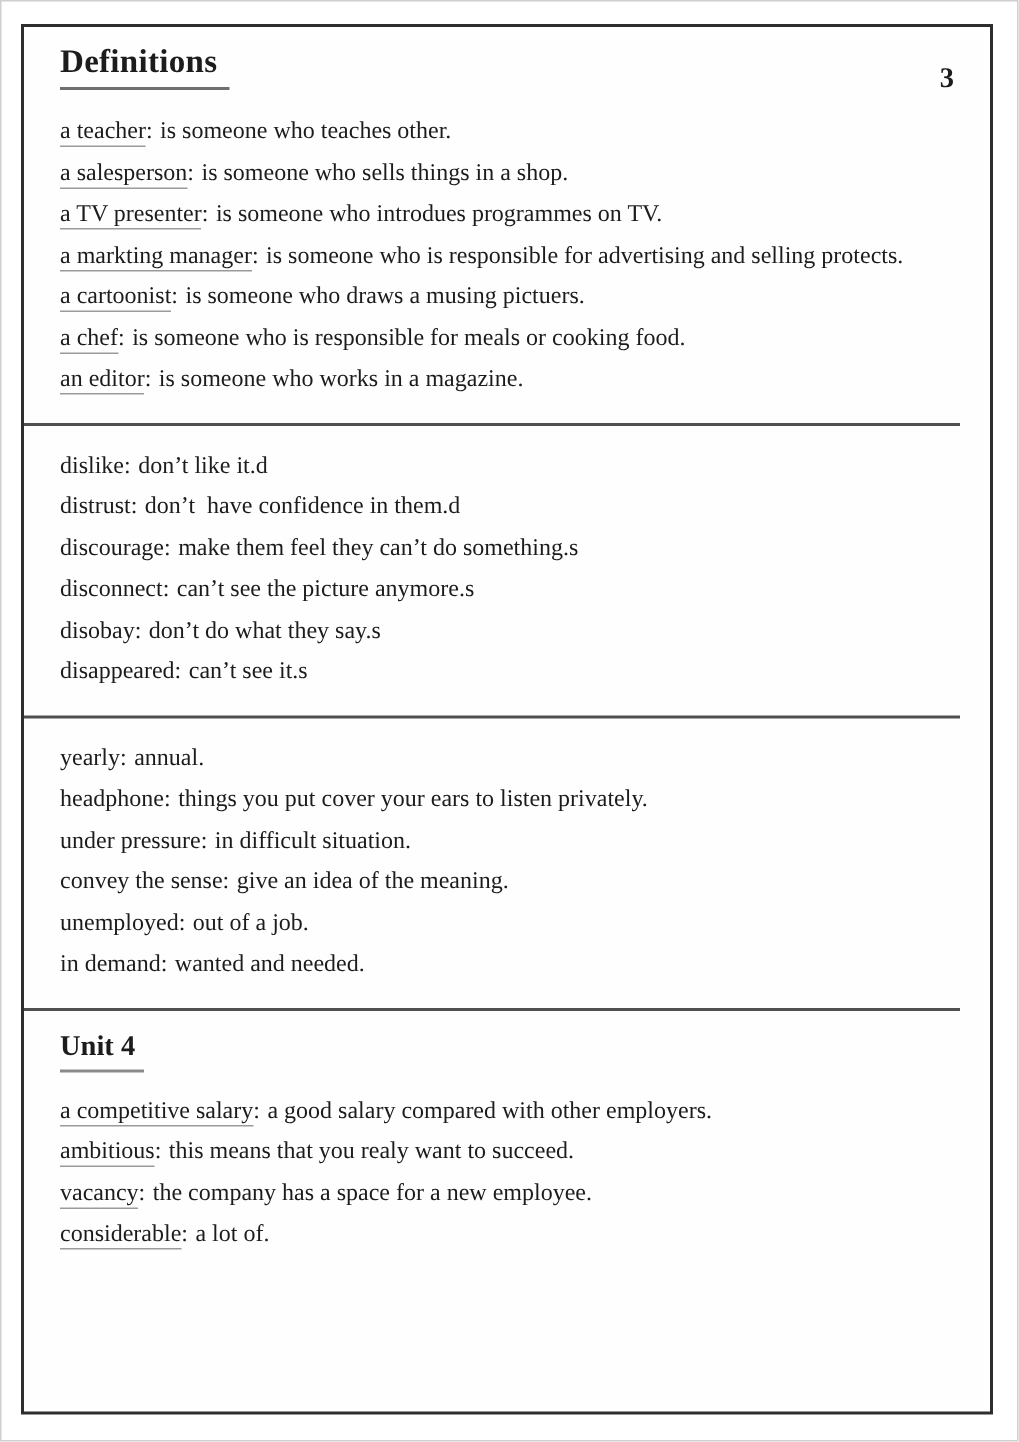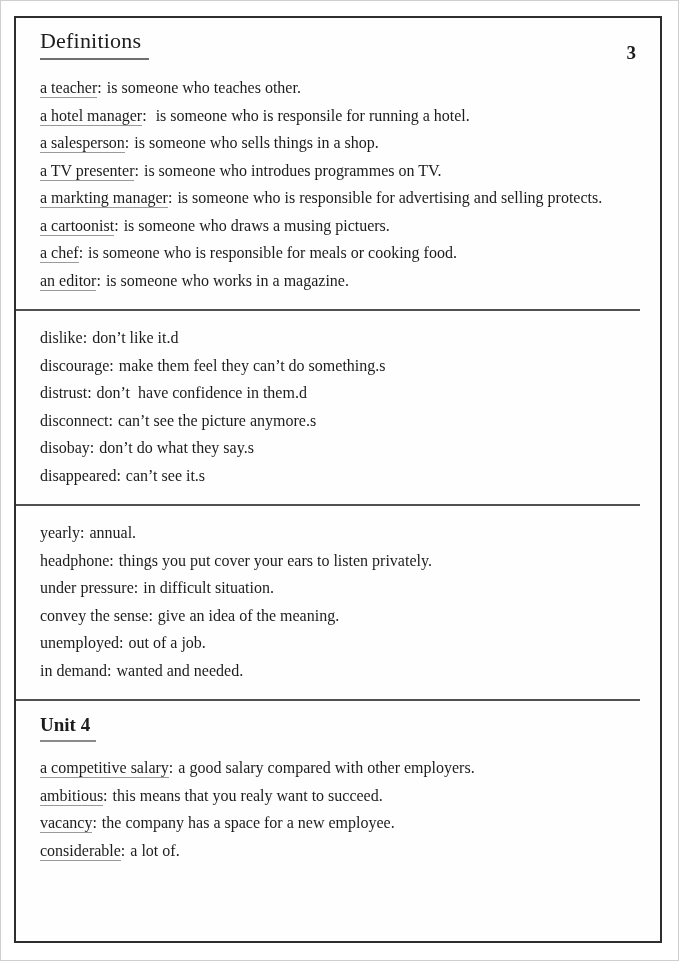--- a/index.html
+++ b/index.html
@@ -15,21 +15,21 @@
     position: absolute;
     left: 14px; top: 16px;
     width: 648px; height: 927px;
     box-sizing: border-box;
     border: 2px solid #2e2e2e;
     background: #fefefe;
     padding: 10px 10px 0 24px;
     overflow: hidden;
   }
   header { position: relative; margin-bottom: 14px; }
-  h1 { margin: 0; font-size: 22px; font-weight: normal; letter-spacing: 0.2px; }
+  h1 { margin: 0; font-size: 22px; font-weight: bold; letter-spacing: 0.2px; }
   .hu {
     display: inline-block;
     border-bottom: 2px solid #6f6f6f;
     padding: 0 8px 4px 0;
   }
   .pagenum {
     position: absolute;
     top: 14px; right: 14px;
     font-size: 19px; font-weight: bold;
   }
@@ -61,35 +61,34 @@
 
 <div class="sheet">
 
   <header>
     <h1><span class="hu">Definitions</span></h1>
     <div class="pagenum">3</div>
   </header>
 
   <section>
     <p class="row"><span class="term u">a teacher</span><span>:</span><span class="def">is someone who teaches other.</span></p>
-    <p class="row"><span class="term u">a hotel manager</span><span>:</span><span class="def"> is someone who is responsile for running a hotel.</span></p>
     <p class="row"><span class="term u">a salesperson</span><span>:</span><span class="def">is someone who sells things in a shop.</span></p>
     <p class="row"><span class="term u">a TV presenter</span><span>:</span><span class="def">is someone who introdues programmes on TV.</span></p>
     <p class="row"><span class="term u">a markting manager</span><span>:</span><span class="def">is </span><span class="def small">someone who is </span><span class="def cont">responsible for advertising and selling protects.</span></p>
     <p class="row"><span class="term u">a cartoonist</span><span>:</span><span class="def">is someone who draws a musing pictuers.</span></p>
     <p class="row"><span class="term u">a chef</span><span>:</span><span class="def">is someone who is responsible for meals or cooking food.</span></p>
     <p class="row"><span class="term u">an editor</span><span>:</span><span class="def">is someone who works in a magazine.</span></p>
   </section>
 
   <hr class="sep">
 
   <section>
     <p class="row"><span class="term">dislike</span><span>:</span><span class="def">don’t like it.d</span></p>
+    <p class="row"><span class="term">distrust</span><span>:</span><span class="def">don’t  have confidence in them.d</span></p>
     <p class="row"><span class="term">discourage</span><span>:</span><span class="def">make them feel they can’t do something.s</span></p>
-    <p class="row"><span class="term">distrust</span><span>:</span><span class="def">don’t  have confidence in them.d</span></p>
     <p class="row"><span class="term">disconnect</span><span>:</span><span class="def">can’t see the picture anymore.s</span></p>
     <p class="row"><span class="term">disobay</span><span>:</span><span class="def">don’t do what they say.s</span></p>
     <p class="row"><span class="term">disappeared</span><span>:</span><span class="def">can’t see it.s</span></p>
   </section>
 
   <hr class="sep">
 
   <section>
     <p class="row"><span class="term">yearly</span><span>:</span><span class="def">annual.</span></p>
     <p class="row"><span class="term">headphone</span><span>:</span><span class="def">things you put cover your ears to listen privately.</span></p>

